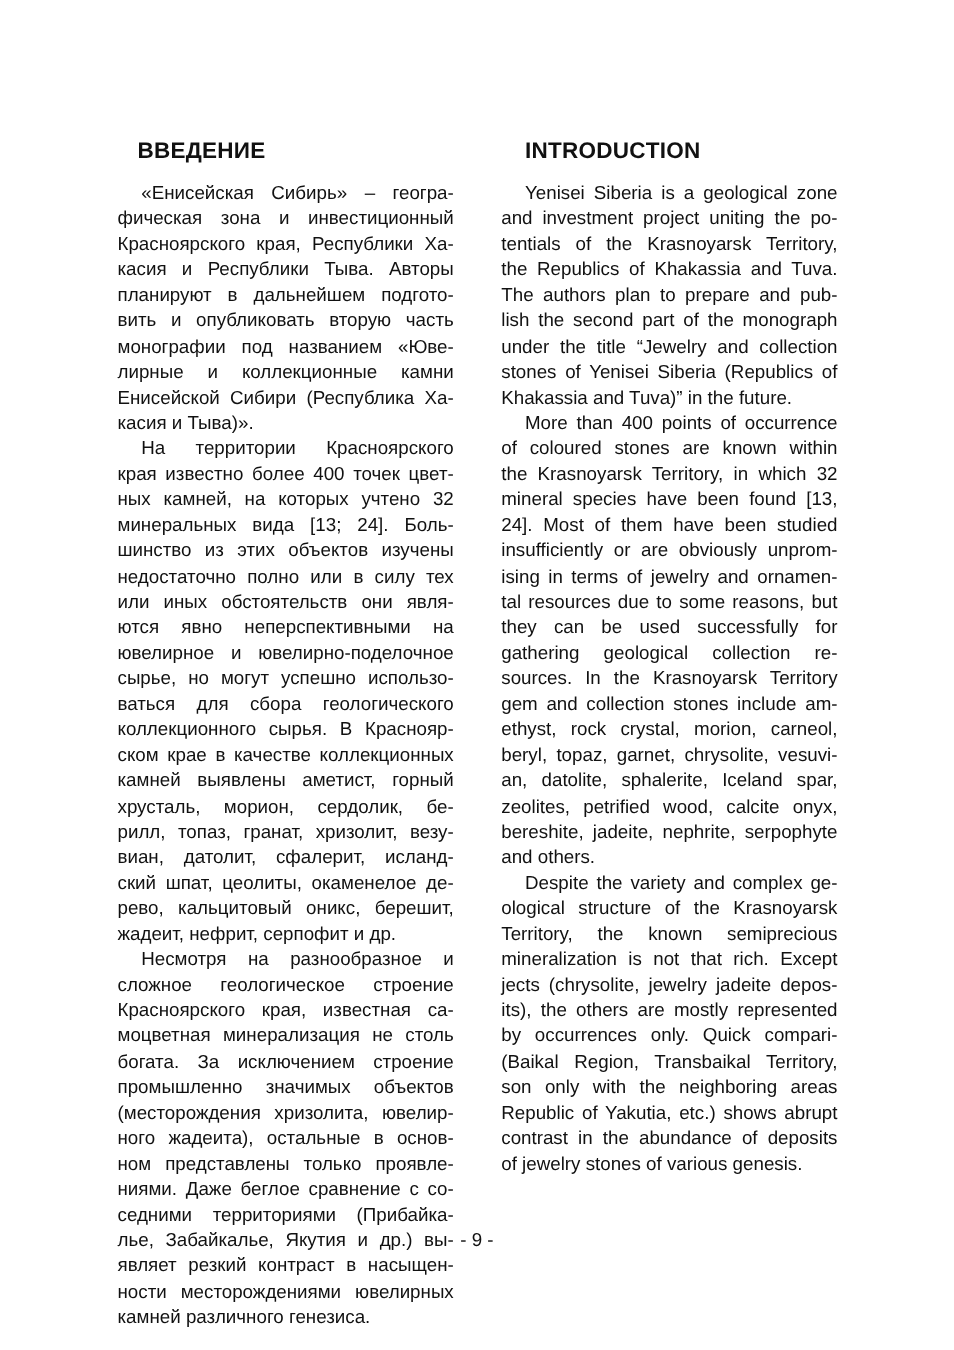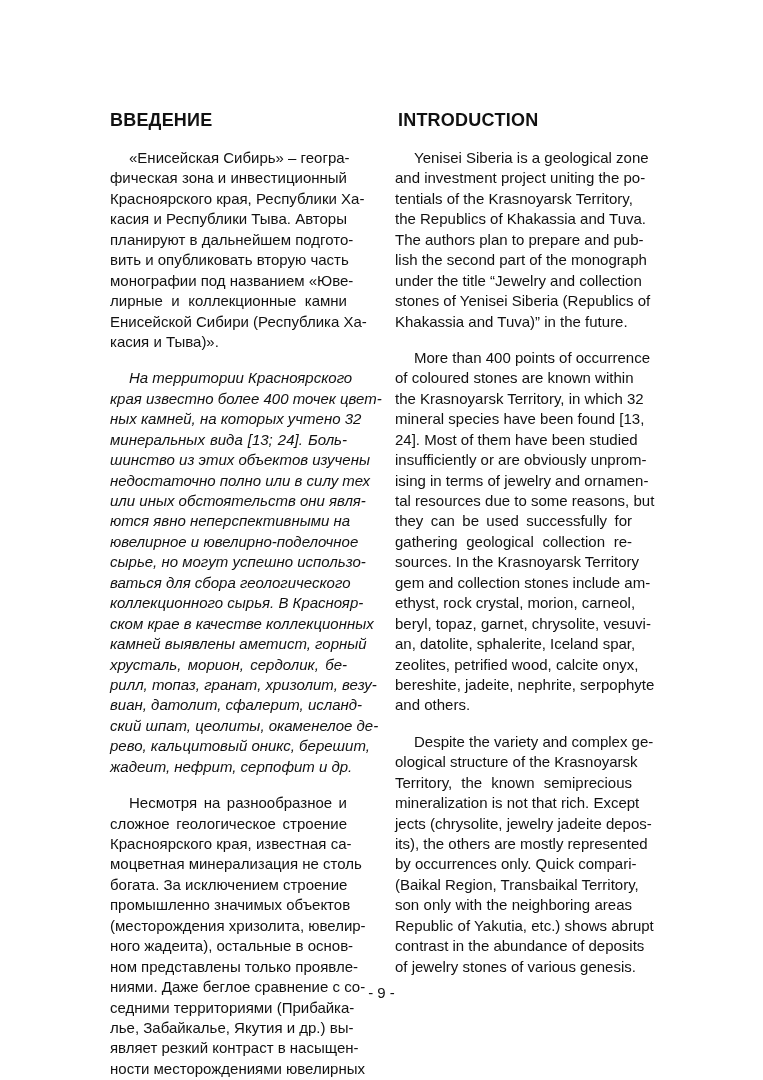--- a/index.html
+++ b/index.html
@@ -14,34 +14,34 @@
       overflow: hidden;
       font-family: "Liberation Sans", "DejaVu Sans", sans-serif;
       color: #111111;
     }
     .column {
       position: absolute;
       top: 108px;
       width: 269px;
     }
     .col-left { left: 94px; }
-    .col-right { left: 379px; }
+    .col-right { left: 401px; }
     .heading {
       font-weight: bold;
       font-size: 18px;
       line-height: 24px;
       margin: 0 0 13px 0;
       letter-spacing: 0.2px;
     }
     .col-left .heading { padding-left: 16px; }
     .col-right .heading { padding-left: 19px; }
     .para {
       font-size: 15px;
       line-height: 20.45px;
-      margin: 16px;
+      margin: 0;
       text-align: justify;
       text-indent: 19px;
       hyphens: none;
     }
     .line {
       display: block;
       text-align: justify;
       text-align-last: justify;
       white-space: nowrap;
       height: 20.45px;
@@ -72,21 +72,21 @@
       <span class="line">фическая зона и инвестиционный</span>
       <span class="line">Красноярского края, Республики Ха-</span>
       <span class="line">касия и Республики Тыва. Авторы</span>
       <span class="line">планируют в дальнейшем подгото-</span>
       <span class="line">вить и опубликовать вторую часть</span>
       <span class="line">монографии под названием «Юве-</span>
       <span class="line">лирные и коллекционные камни</span>
       <span class="line">Енисейской Сибири (Республика Ха-</span>
       <span class="line last">касия и Тыва)».</span>
     </div>
-  <div class="para" style="text-indent: 0px; font-style: italic;">
+  <div class="para" style="text-indent: 0px;">
       <span class="line indent">На территории Красноярского</span>
       <span class="line">края известно более 400 точек цвет-</span>
       <span class="line">ных камней, на которых учтено 32</span>
       <span class="line">минеральных вида [13; 24]. Боль-</span>
       <span class="line">шинство из этих объектов изучены</span>
       <span class="line">недостаточно полно или в силу тех</span>
       <span class="line">или иных обстоятельств они явля-</span>
       <span class="line">ются явно неперспективными на</span>
       <span class="line">ювелирное и ювелирно-поделочное</span>
       <span class="line">сырье, но могут успешно использо-</span>

